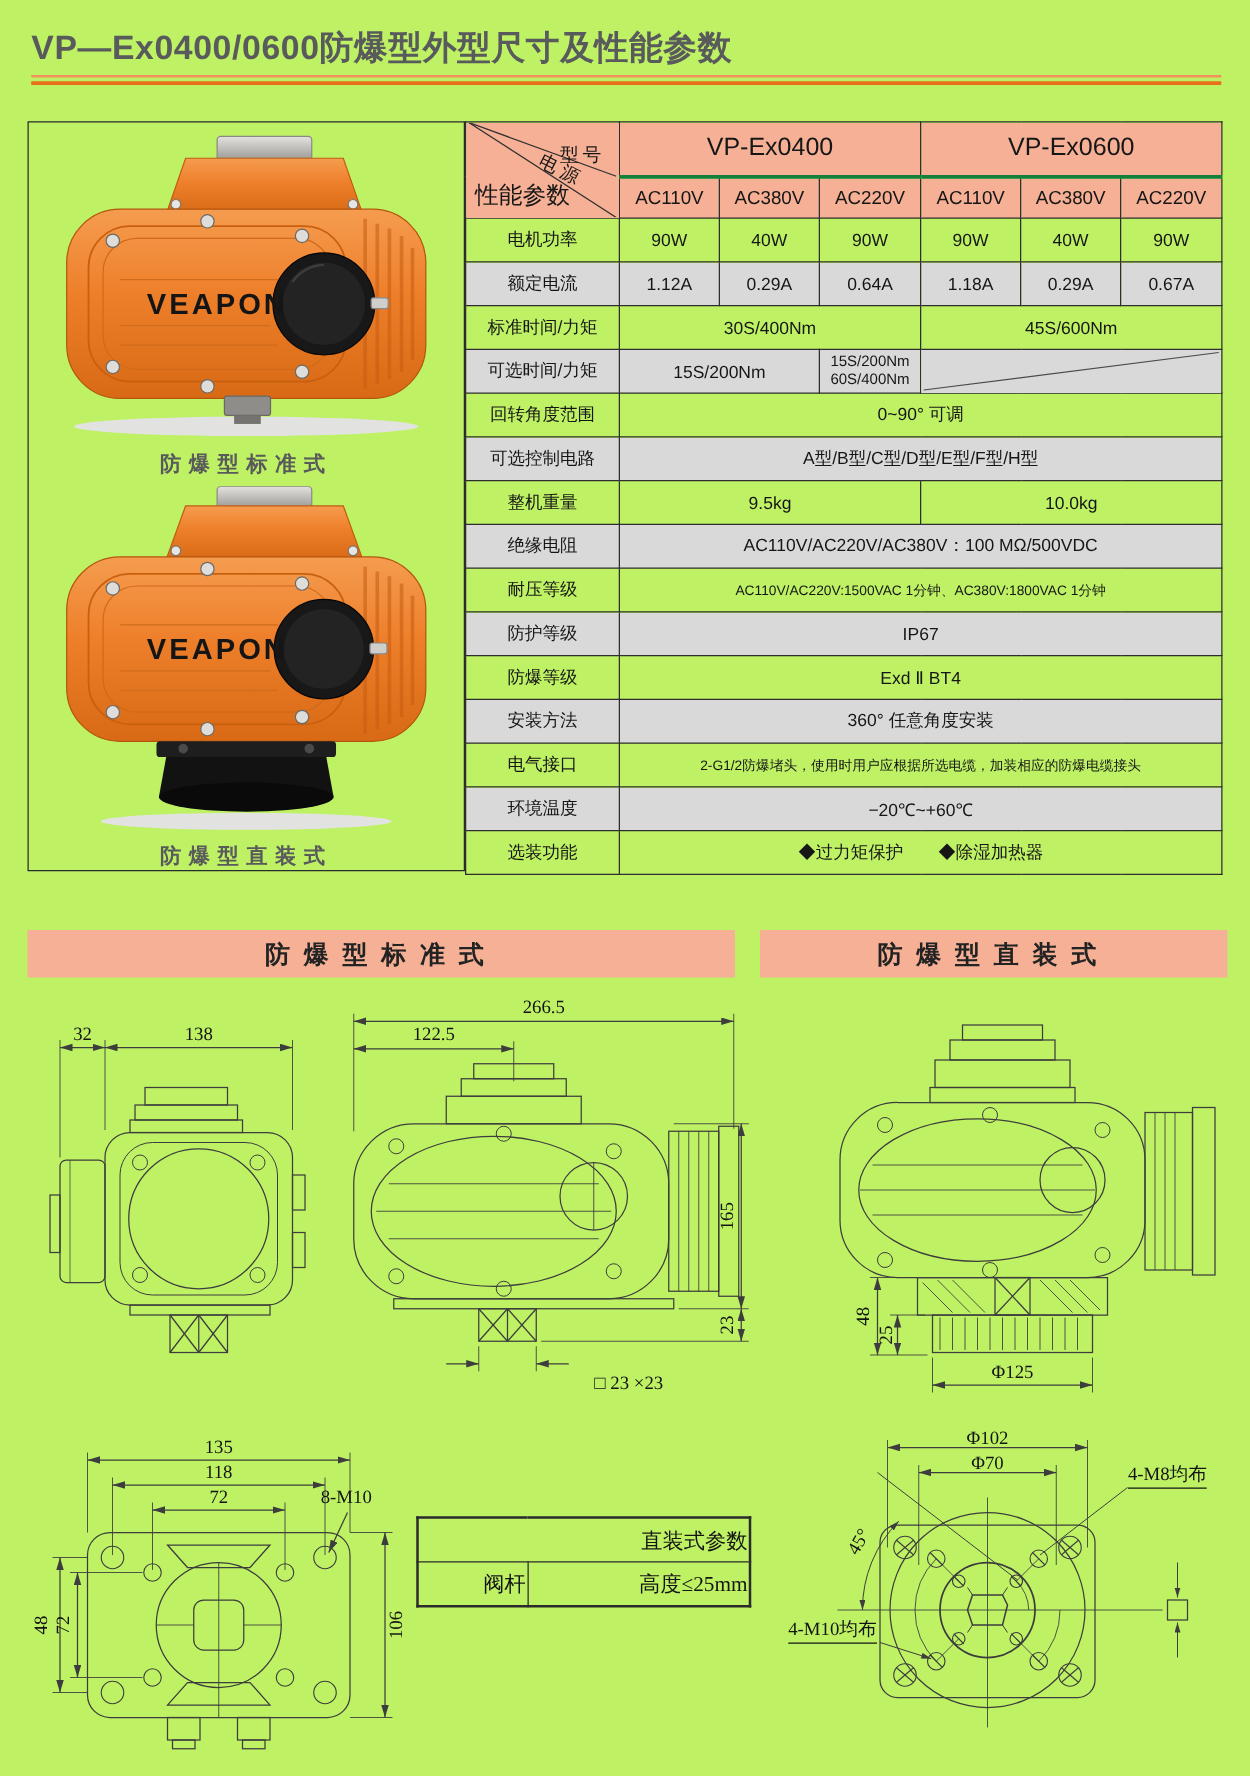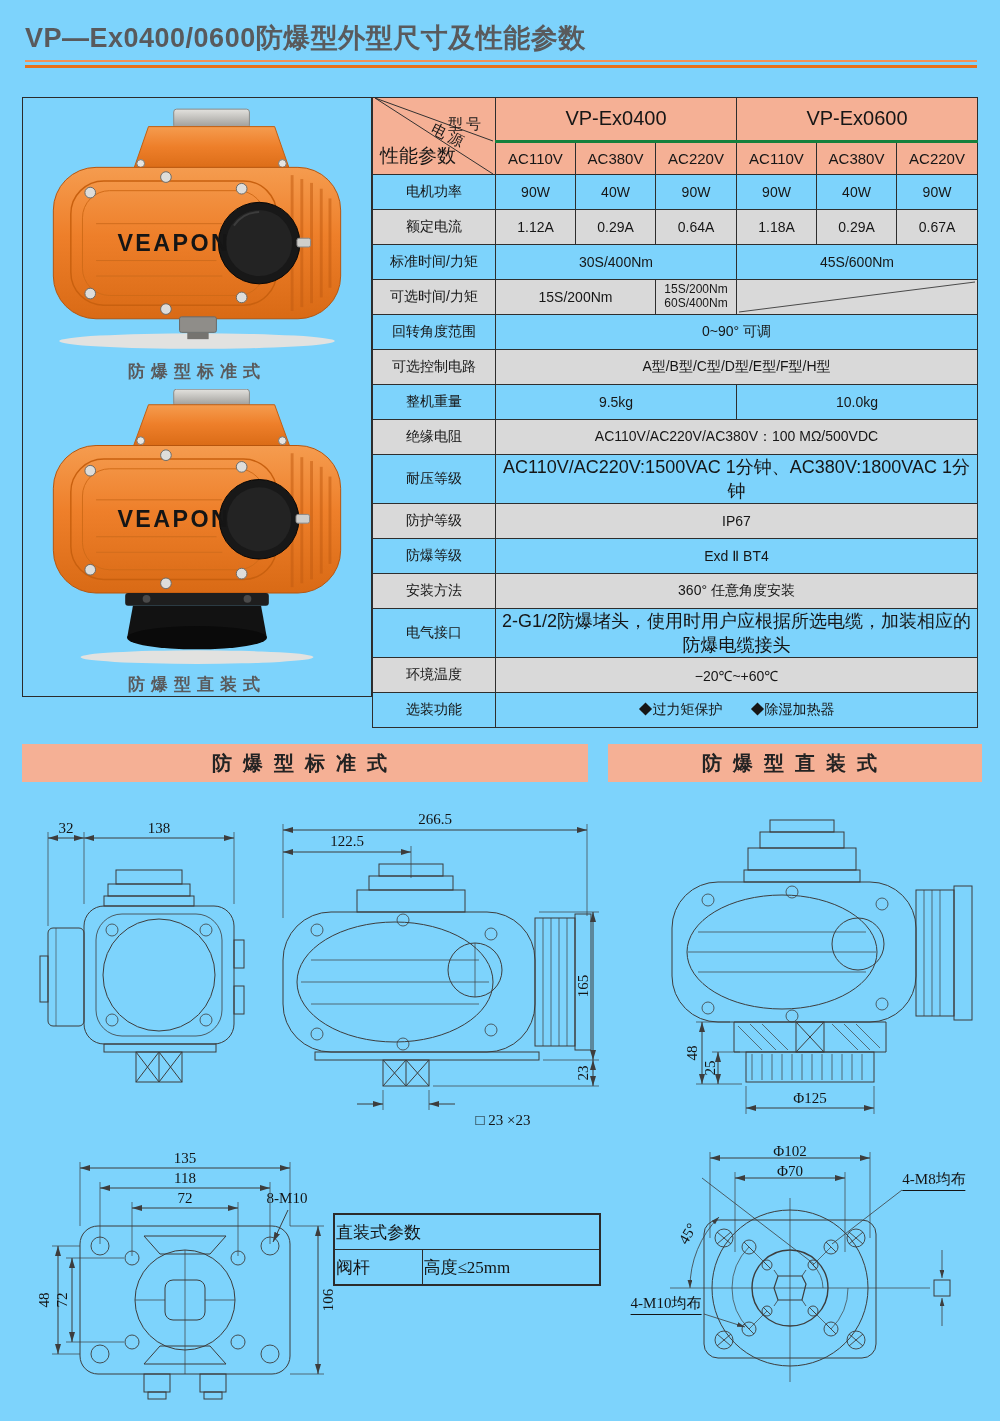--- a/index.html
+++ b/index.html
@@ -1,16 +1,16 @@
 <!DOCTYPE html>
 <html><head>
 <meta charset="utf-8">
 <style>
   html,body{margin:0;padding:0;background:#fff;}
-  #page{position:relative;width:1000px;height:1421px;background:#7dd3fc;overflow:hidden;
+  #page{position:relative;width:1000px;height:1421px;background:#bef264;overflow:hidden;
         font-family:"Liberation Sans",sans-serif;color:#1c1c1c;}
   
   #page-title{position:absolute;left:25px;top:20px;font-size:27px;font-weight:bold;
               color:#595a5c;letter-spacing:0.5px;white-space:nowrap;}
   #title-rule{position:absolute;left:25px;top:60px;width:952px;height:3px;
               border-top:2px solid #f09259;border-bottom:3px solid #e8701a;}
   
   #photo-panel{position:absolute;left:22px;top:97px;width:350px;height:600px;
                border:1.5px solid #2b2b2b;box-sizing:border-box;display:flex;flex-direction:column;}
   .figure{flex:1;display:flex;flex-direction:column;align-items:center;justify-content:center;}
@@ -26,40 +26,40 @@
   #spec-table tr.g td{background:#d9d9d9;}
   td.corner{background:#f5b095;padding:0;position:relative;}
   .corner-in{position:relative;width:100%;height:76px;}
   .corner-in svg{position:absolute;left:0;top:0;width:100%;height:100%;}
   .cn-model{position:absolute;top:5px;right:9px;font-size:15px;letter-spacing:3px;margin-top:12px;}
   .cn-power{position:absolute;top:29px;left:55px;font-size:15px;letter-spacing:4px;transform:rotate(27deg);}
   .cn-perf{position:absolute;bottom:5px;left:5px;font-size:19px;}
   td.slashcell{position:relative;padding:0;}
   td.slashcell svg{position:absolute;left:0;top:0;width:100%;height:100%;}
   .twoline{font-size:12px;line-height:1.15;}
-  .smalltext{font-size:18px;}
+  .smalltext{font-size:11px;}
   
   .banner{position:absolute;top:744px;height:38px;background:#f5b095;color:#232323;
           font-weight:bold;font-size:20px;letter-spacing:11px;display:flex;
           align-items:center;justify-content:center;}
   #banner-std{left:22px;width:566px;}
   #banner-direct{left:608px;width:374px;}
   
   .draw{position:absolute;}
   .draw svg{position:absolute;left:0;top:0;stroke:#3d3d3d;fill:none;stroke-width:1;}
   .dim{position:absolute;font-family:"Liberation Serif",serif;font-size:15px;color:#141414;
        white-space:nowrap;transform:translateX(-50%);}
   .dim.rot{transform:translate(-50%,-50%) rotate(-90deg);}
   .dim.rot45{transform:translate(-50%,-50%) rotate(-60deg);}
   .dim.ul{border-bottom:1px solid #141414;padding-bottom:1px;}
   
   #direct-params{position:absolute;left:333px;top:1213px;width:268px;border-collapse:collapse;
                  font-family:"Liberation Serif",serif;font-size:17px;color:#141414;
                  border:2px solid #2b2b2b;}
-  #direct-params th,#direct-params td{border:1.5px solid #2b2b2b;text-align:left;
+  #direct-params th,#direct-params td{border:1.5px solid #2b2b2b;text-align:right;
                  font-weight:normal;height:32px;}
   #direct-params col.dl{width:88px;}
 </style>
 </head>
 <body>
 
 <div id="page">
 
   <div id="page-title">VP—Ex0400/0600防爆型外型尺寸及性能参数</div>
   <div id="title-rule"></div>
@@ -308,21 +308,21 @@
       <line x1="131" y1="244" x2="131" y2="274"></line>
       <line x1="108" y1="244" x2="131" y2="274"></line>
         <line x1="131" y1="244" x2="108" y2="274"></line>
       <line x1="131" y1="244" x2="154" y2="274"></line>
         <line x1="154" y1="244" x2="131" y2="274"></line>
     </svg>
     <span class="dim" style="left:38px;top:12px;">32</span>
     <span class="dim" style="left:131px;top:12px;">138</span>
   </div>
 
-  <div class="draw" style="left:253px;top:795px;width:352px;height:345px;margin-top:13px;">
+  <div class="draw" style="left:253px;top:795px;width:352px;height:345px;">
     <svg width="352" height="345" viewBox="0 0 352 345">
       <defs>
           <marker id="arB" orient="auto-start-reverse" markerWidth="12" markerHeight="8" refX="10" refY="3">
             <path d="M0,0 L10,3 L0,6 Z" fill="#3d3d3d" stroke="none"></path>
           </marker>
         </defs>
       <line x1="30" y1="22" x2="334" y2="22" marker-start="url(#arB)" marker-end="url(#arB)"></line>
       <line x1="30" y1="44" x2="158" y2="44" marker-start="url(#arB)" marker-end="url(#arB)"></line>
       <line x1="30" y1="16" x2="30" y2="110" stroke-width="0.7"></line>
       <line x1="334" y1="16" x2="334" y2="108" stroke-width="0.7"></line>
@@ -439,21 +439,21 @@
       <line x1="68" y1="244" x2="68" y2="276" marker-start="url(#arC)" marker-end="url(#arC)"></line>
       <line x1="96" y1="278" x2="96" y2="306" stroke-width="0.7"></line>
       <line x1="224" y1="278" x2="224" y2="306" stroke-width="0.7"></line>
       <line x1="96" y1="300" x2="224" y2="300" marker-start="url(#arC)" marker-end="url(#arC)"></line>
     </svg>
     <span class="dim rot" style="left:42px;top:245px;">48</span>
     <span class="dim rot" style="left:60px;top:260px;">25</span>
     <span class="dim" style="left:160px;top:282px;">Φ125</span>
   </div>
 
-  <div class="draw" style="left:32px;top:1148px;width:305px;height:272px;">
+  <div class="draw" style="left:22px;top:1148px;width:305px;height:272px;">
     <svg width="305" height="272" viewBox="0 0 305 272">
       <defs>
           <marker id="arD" orient="auto-start-reverse" markerWidth="12" markerHeight="8" refX="10" refY="3">
             <path d="M0,0 L10,3 L0,6 Z" fill="#3d3d3d" stroke="none"></path>
           </marker>
         </defs>
       <line x1="48" y1="20" x2="258" y2="20" marker-start="url(#arD)" marker-end="url(#arD)"></line>
       <line x1="68" y1="40" x2="238" y2="40" marker-start="url(#arD)" marker-end="url(#arD)"></line>
       <line x1="100" y1="60" x2="206" y2="60" marker-start="url(#arD)" marker-end="url(#arD)"></line>
       <line x1="48" y1="14" x2="48" y2="78" stroke-width="0.7"></line>

